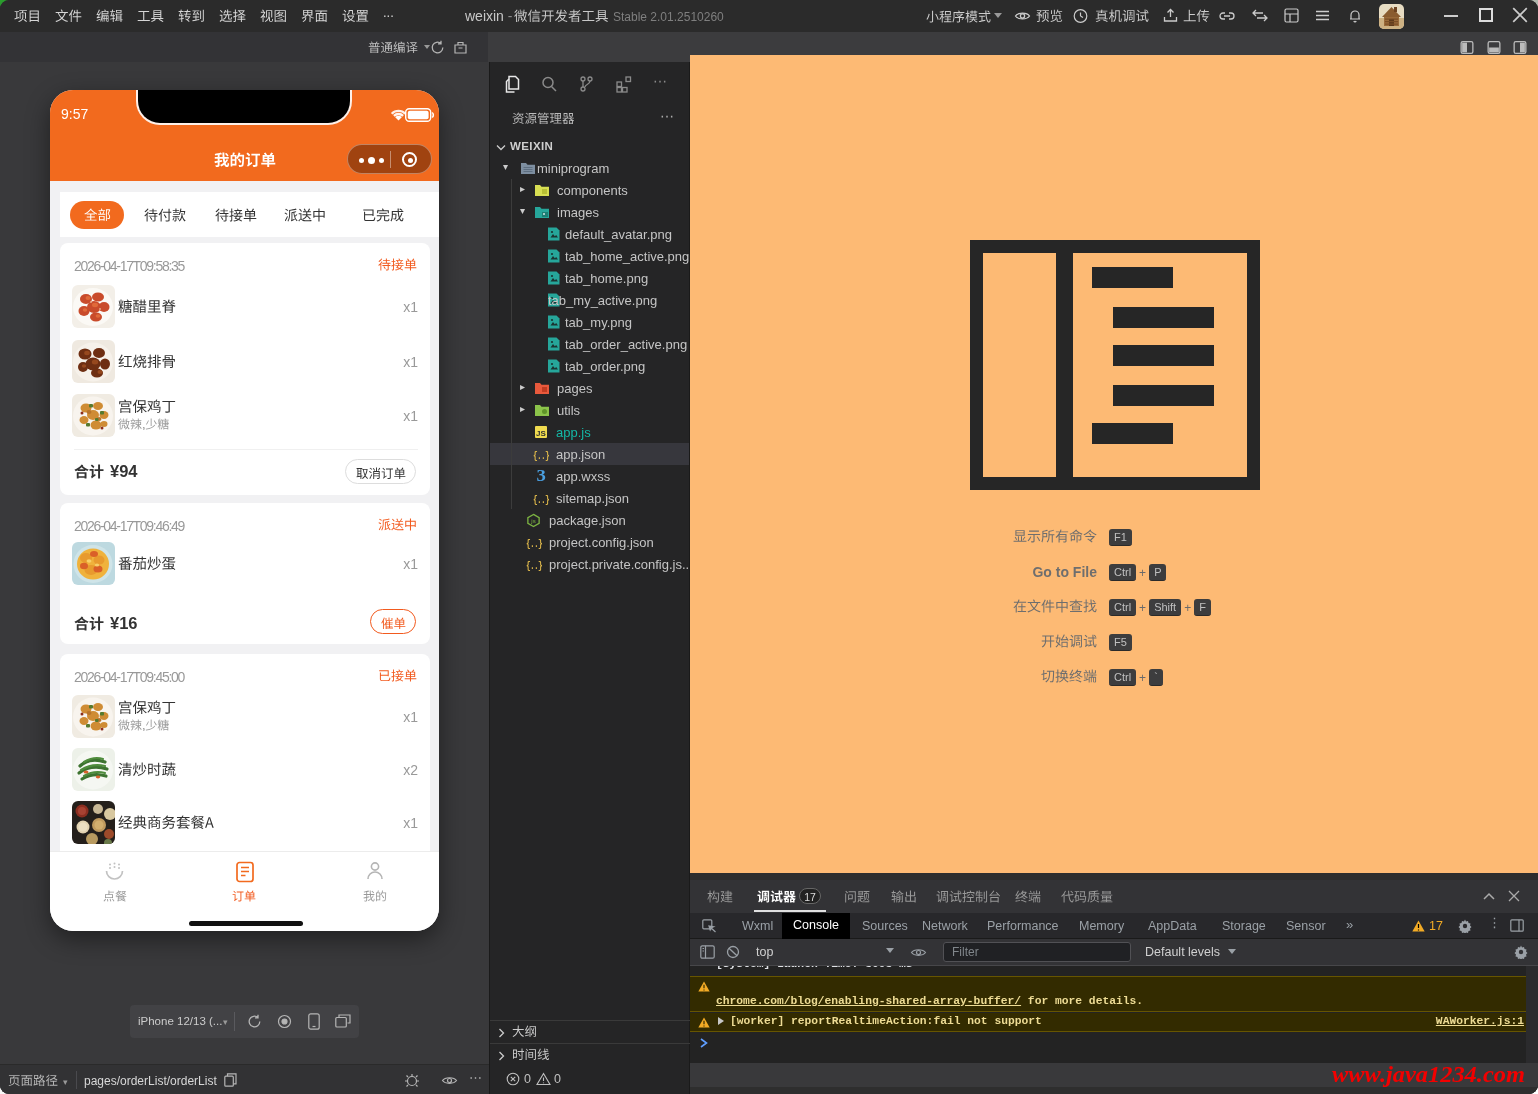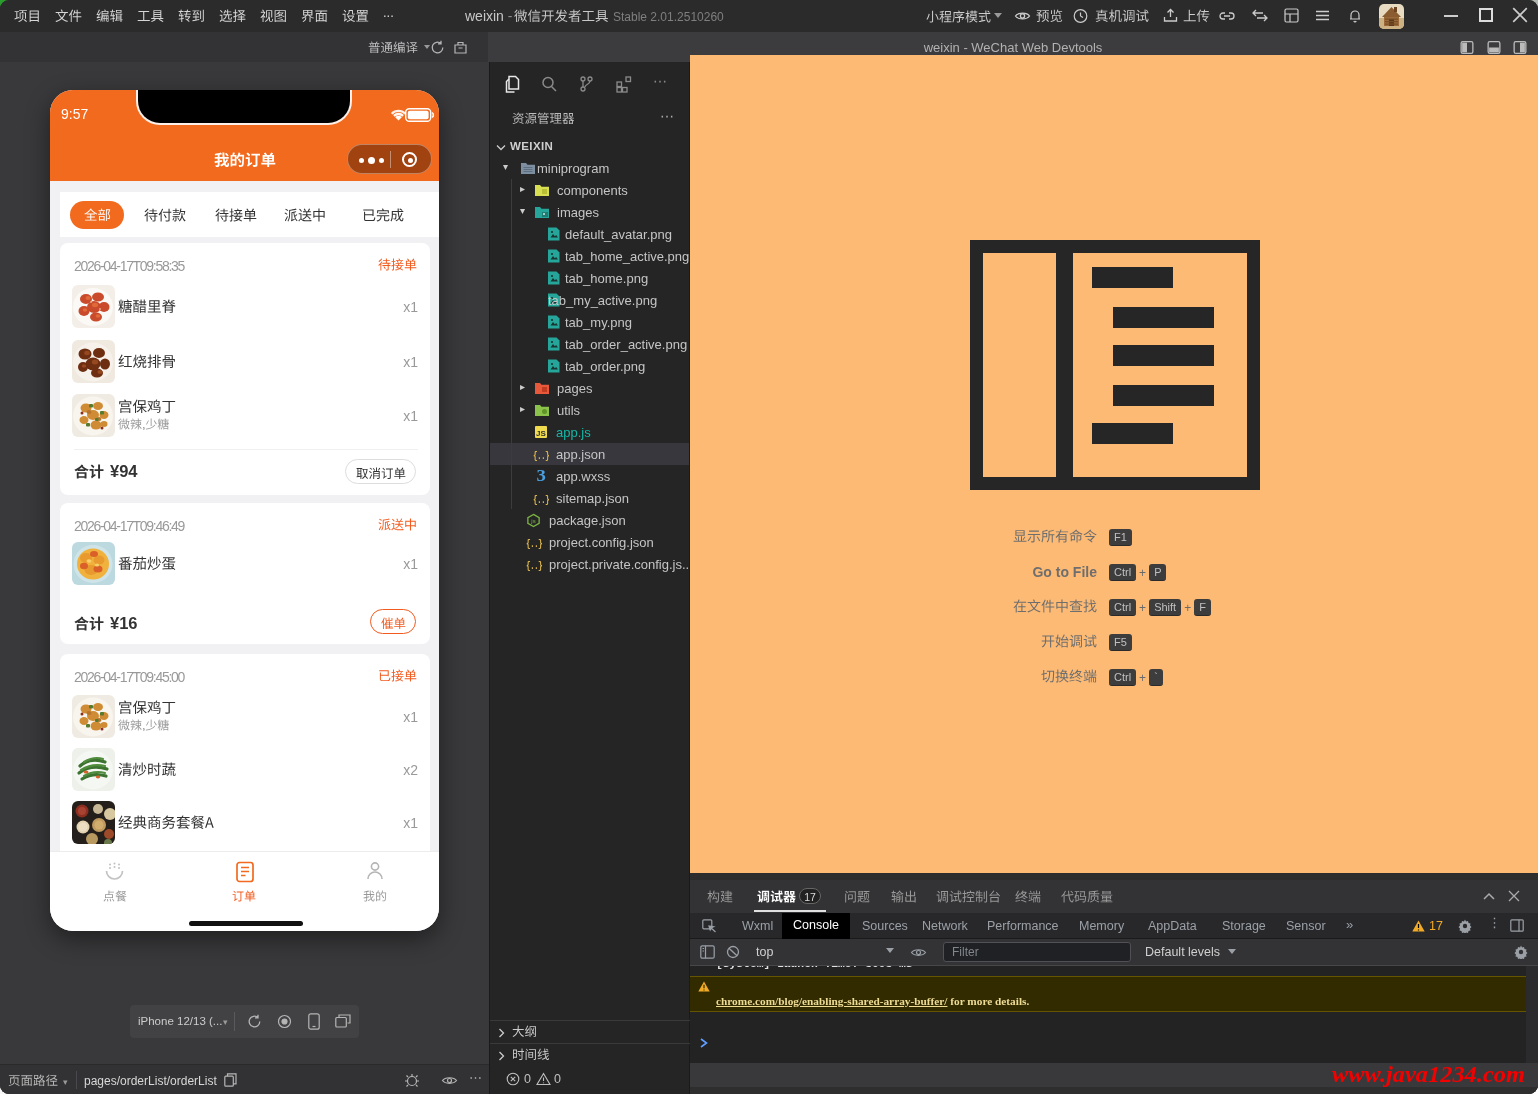--- a/index.html
+++ b/index.html
@@ -275,21 +275,20 @@
         </svg></div>
       <div class="abs" style="left:424px;top:13px;width:0;height:0;border-left:3.5px solid transparent;border-right:3.5px solid transparent;border-top:4.5px solid #999"></div>
       <svg class="abs" style="left:430px;top:8px" width="15" height="15" viewBox="0 0 15 15" fill="none" stroke="#b5b5b5" stroke-width="1.3">
         <path d="M12.8 7.5 a5.3 5.3 0 1 1 -1.8 -4 M11 0.8 v3 h-3"></path>
       </svg>
       <svg class="abs" style="left:453px;top:8px" width="15" height="15" viewBox="0 0 15 15" fill="none" stroke="#b5b5b5" stroke-width="1.2">
         <path d="M2 5 h11 v8 H2 Z M5 5 V2.5 h5 V5 M5.5 8 h4"></path>
       </svg>
     </div>
     <div class="abs" style="left:488px;top:32px;width:1050px;height:30px;background:#3c3c3e">
-      <div style="position:absolute;left:0;right:0;top:8px;text-align:center;font-size:13px;color:#b2b2b2">weixin - WeChat Web Devtools</div>
       <svg class="abs" style="left:972px;top:9px" width="14" height="13" viewBox="0 0 12 12">
         <rect x="0.6" y="0.6" width="10.8" height="10.8" rx="1.5" fill="none" stroke="#bbb" stroke-width="1.2"></rect>
         <rect x="1.5" y="1.5" width="4.5" height="9" fill="#bbb"></rect>
       </svg>
       <svg class="abs" style="left:999px;top:9px" width="14" height="13" viewBox="0 0 12 12">
         <rect x="0.6" y="0.6" width="10.8" height="10.8" rx="1.5" fill="none" stroke="#bbb" stroke-width="1.2"></rect>
         <rect x="1.5" y="6" width="9" height="4.5" fill="#bbb"></rect>
       </svg>
       <svg class="abs" style="left:1025px;top:9px" width="14" height="13" viewBox="0 0 12 12">
         <rect x="0.6" y="0.6" width="10.8" height="10.8" rx="1.5" fill="none" stroke="#bbb" stroke-width="1.2"></rect>
@@ -994,21 +993,30 @@
           <circle cx="7" cy="7" r="2.2" fill="#333336"></circle>
         </svg>
       </div>
       <div class="abs" style="left:0;top:86px;width:848px;height:97px;overflow:hidden">
         <div class="abs" style="left:26px;top:-8px;font-family:'Liberation Mono',monospace;font-size:11.3px;font-weight:bold;color:#dfe1e5">[system] Launch Time: 3093 ms</div>
         <div class="abs" style="left:0;top:10px;width:836px;height:36px;background:#332b00;border-top:1px solid #665500;border-bottom:1px solid #665500">
           <svg class="abs" style="left:8px;top:4px" width="12" height="11" viewBox="0 0 13 12">
             <path d="M6.5 0.5 L12.7 11.5 H0.3 Z" fill="#f2ab26"></path>
             <path d="M6.5 4 v4 M6.5 9.2 v1.2" stroke="#332b00" stroke-width="1.3"></path>
           </svg>
-          <div class="abs" style="left:26px;top:18px;font-family:Liberation Serif, serif;font-size:11.3px;font-weight:bold;color:#eedc95;white-space:nowrap"><span style="text-decoration:underline">chrome.com/blog/enabling-shared-array-buffer/</span> for more details.</div>
+          <div class="abs" style="left:26px;top:18px;font-family:Liberation Mono, monospace;font-size:11.3px;font-weight:bold;color:#eedc95;white-space:nowrap"><span style="text-decoration:underline">chrome.com/blog/enabling-shared-array-buffer/</span> for more details.</div>
+        </div>
+        <div class="abs" style="left:0;top:47px;width:836px;height:19px;background:#332b00;border-bottom:1px solid #665500">
+          <svg class="abs" style="left:8px;top:4px" width="12" height="11" viewBox="0 0 13 12">
+            <path d="M6.5 0.5 L12.7 11.5 H0.3 Z" fill="#f2ab26"></path>
+            <path d="M6.5 4 v4 M6.5 9.2 v1.2" stroke="#332b00" stroke-width="1.3"></path>
+          </svg>
+          <div class="abs" style="left:28px;top:4px;width:0;height:0;border-top:4px solid transparent;border-bottom:4px solid transparent;border-left:6px solid #c8c8c8"></div>
+          <div class="abs" style="left:40px;top:2px;font-family:'Liberation Mono',monospace;font-size:11.3px;font-weight:bold;color:#eedc95;white-space:nowrap">[worker] reportRealtimeAction:fail not support</div>
+          <div class="abs" style="right:2px;top:2px;font-family:'Liberation Mono',monospace;font-size:11.3px;font-weight:bold;color:#eedc95;text-decoration:underline">WAWorker.js:1</div>
         </div>
         <svg class="abs" style="left:10px;top:72px" width="8" height="10" viewBox="0 0 8 10" fill="none" stroke="#5f9eff" stroke-width="1.6">
           <path d="M1 1 L6.5 5 L1 9"></path>
         </svg>
         <div class="abs" style="left:836px;top:0;width:12px;height:97px;background:#2b2b2d"></div>
       </div>
       <div class="abs" style="left:0;top:183px;width:848px;height:24px;background:#39393b"></div>
       <div class="abs" style="left:0;top:207px;width:848px;height:7px;background:#2e2e2e"></div>
       <div class="abs" style="right:13px;top:183px;font-family:'Liberation Serif',serif;font-style:italic;font-weight:bold;font-size:23px;color:#f30000;transform:scaleX(1.06);transform-origin:100% 50%;line-height:24px">www.java1234.com</div>
     </div>

